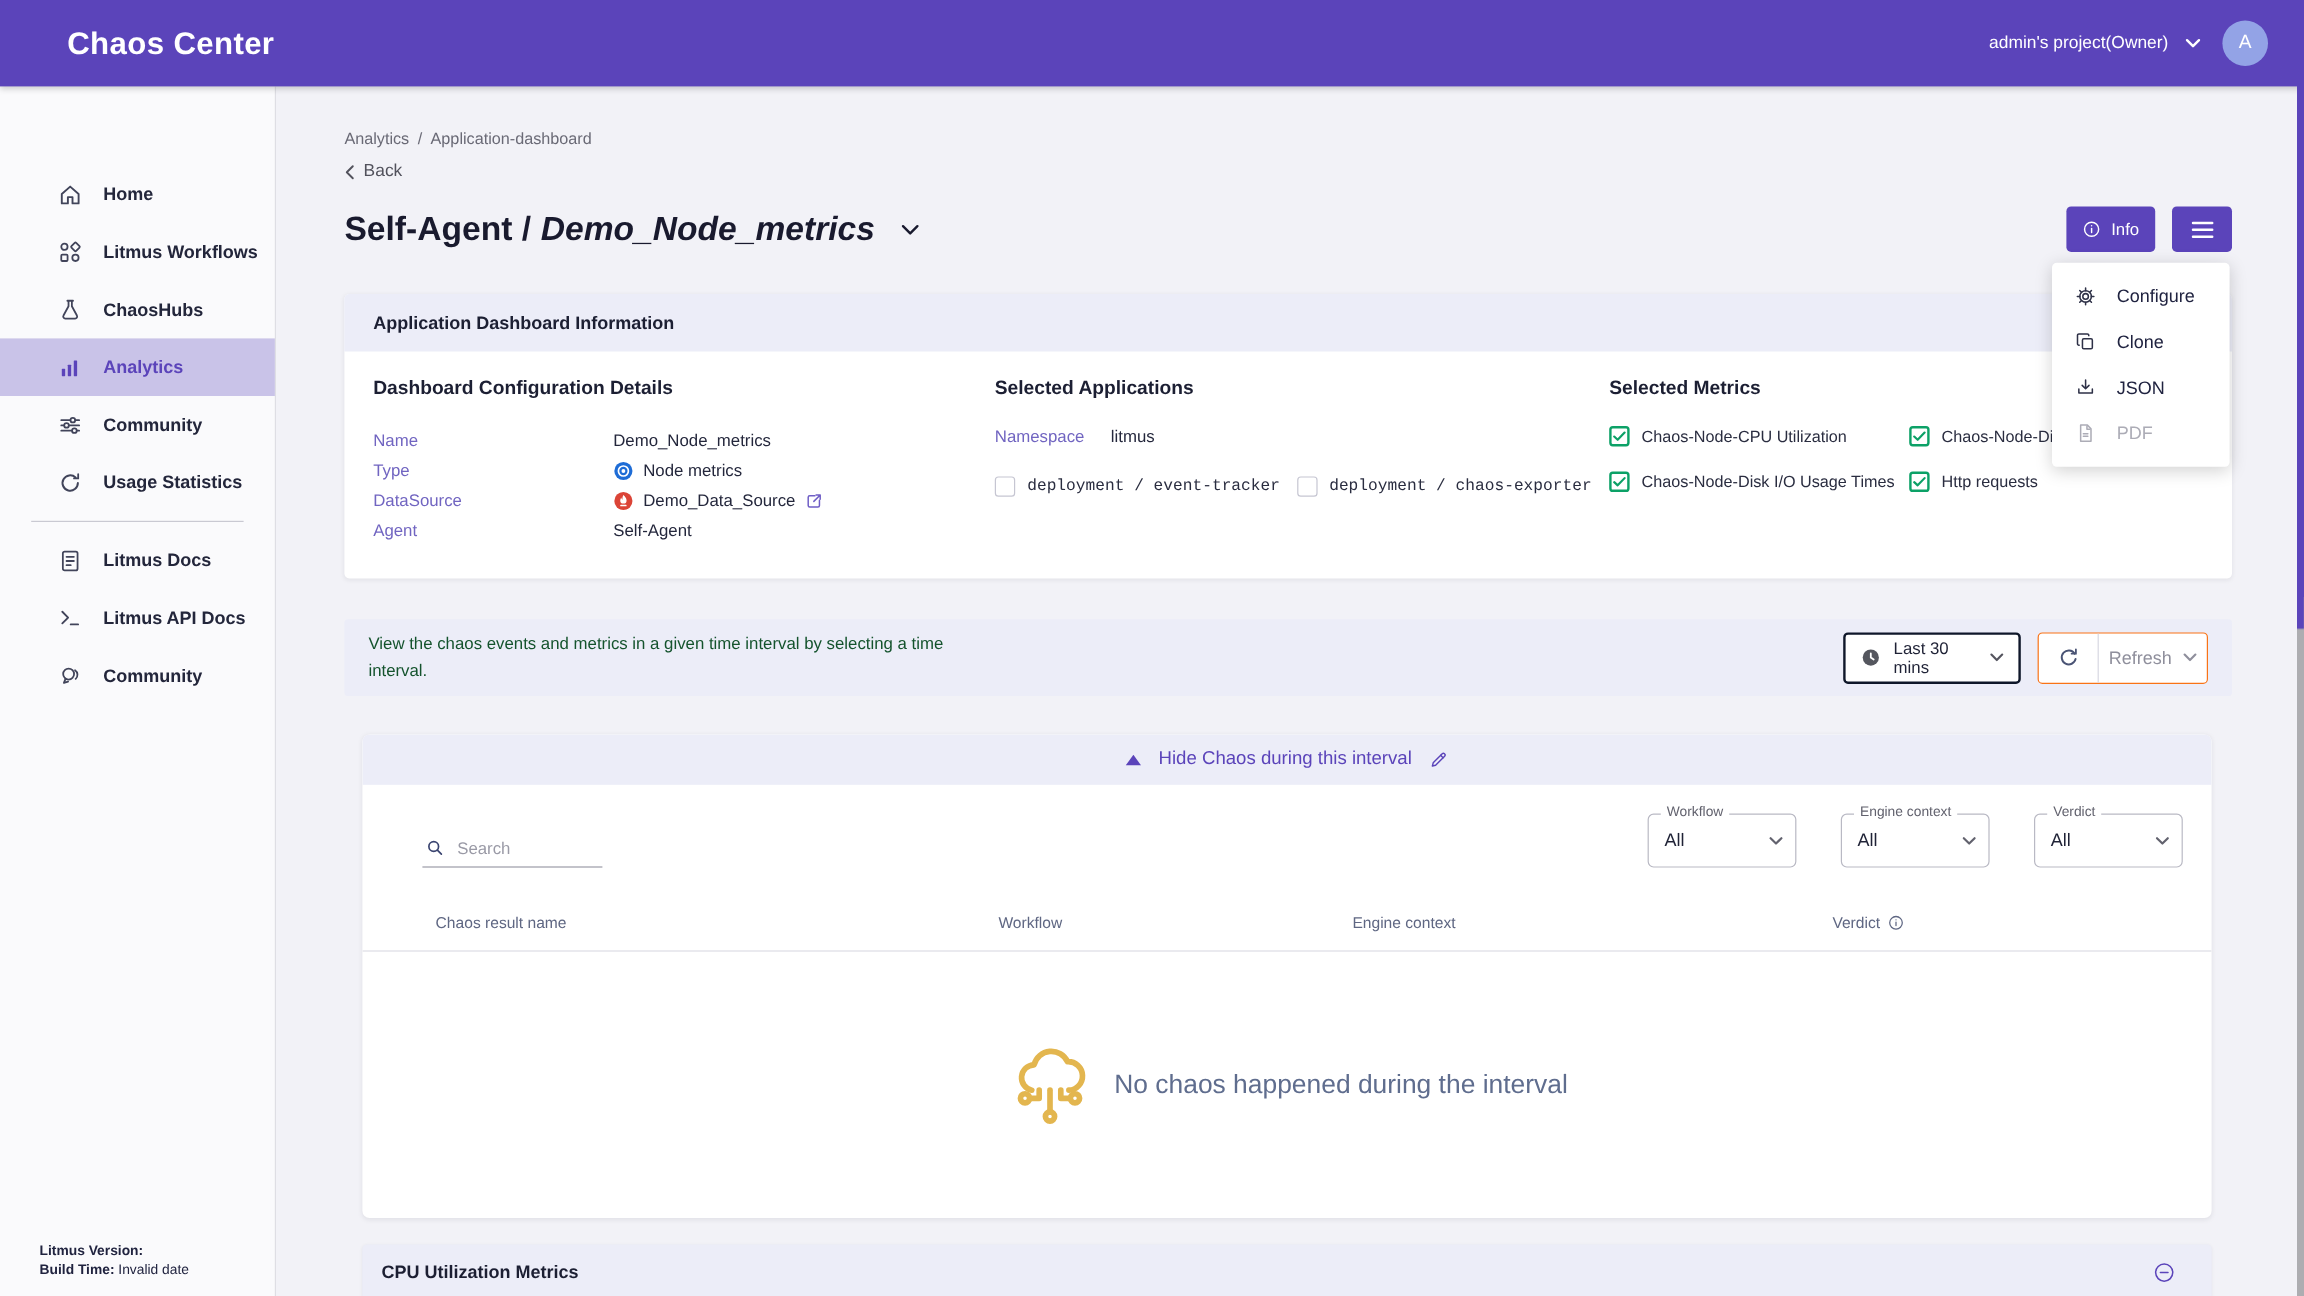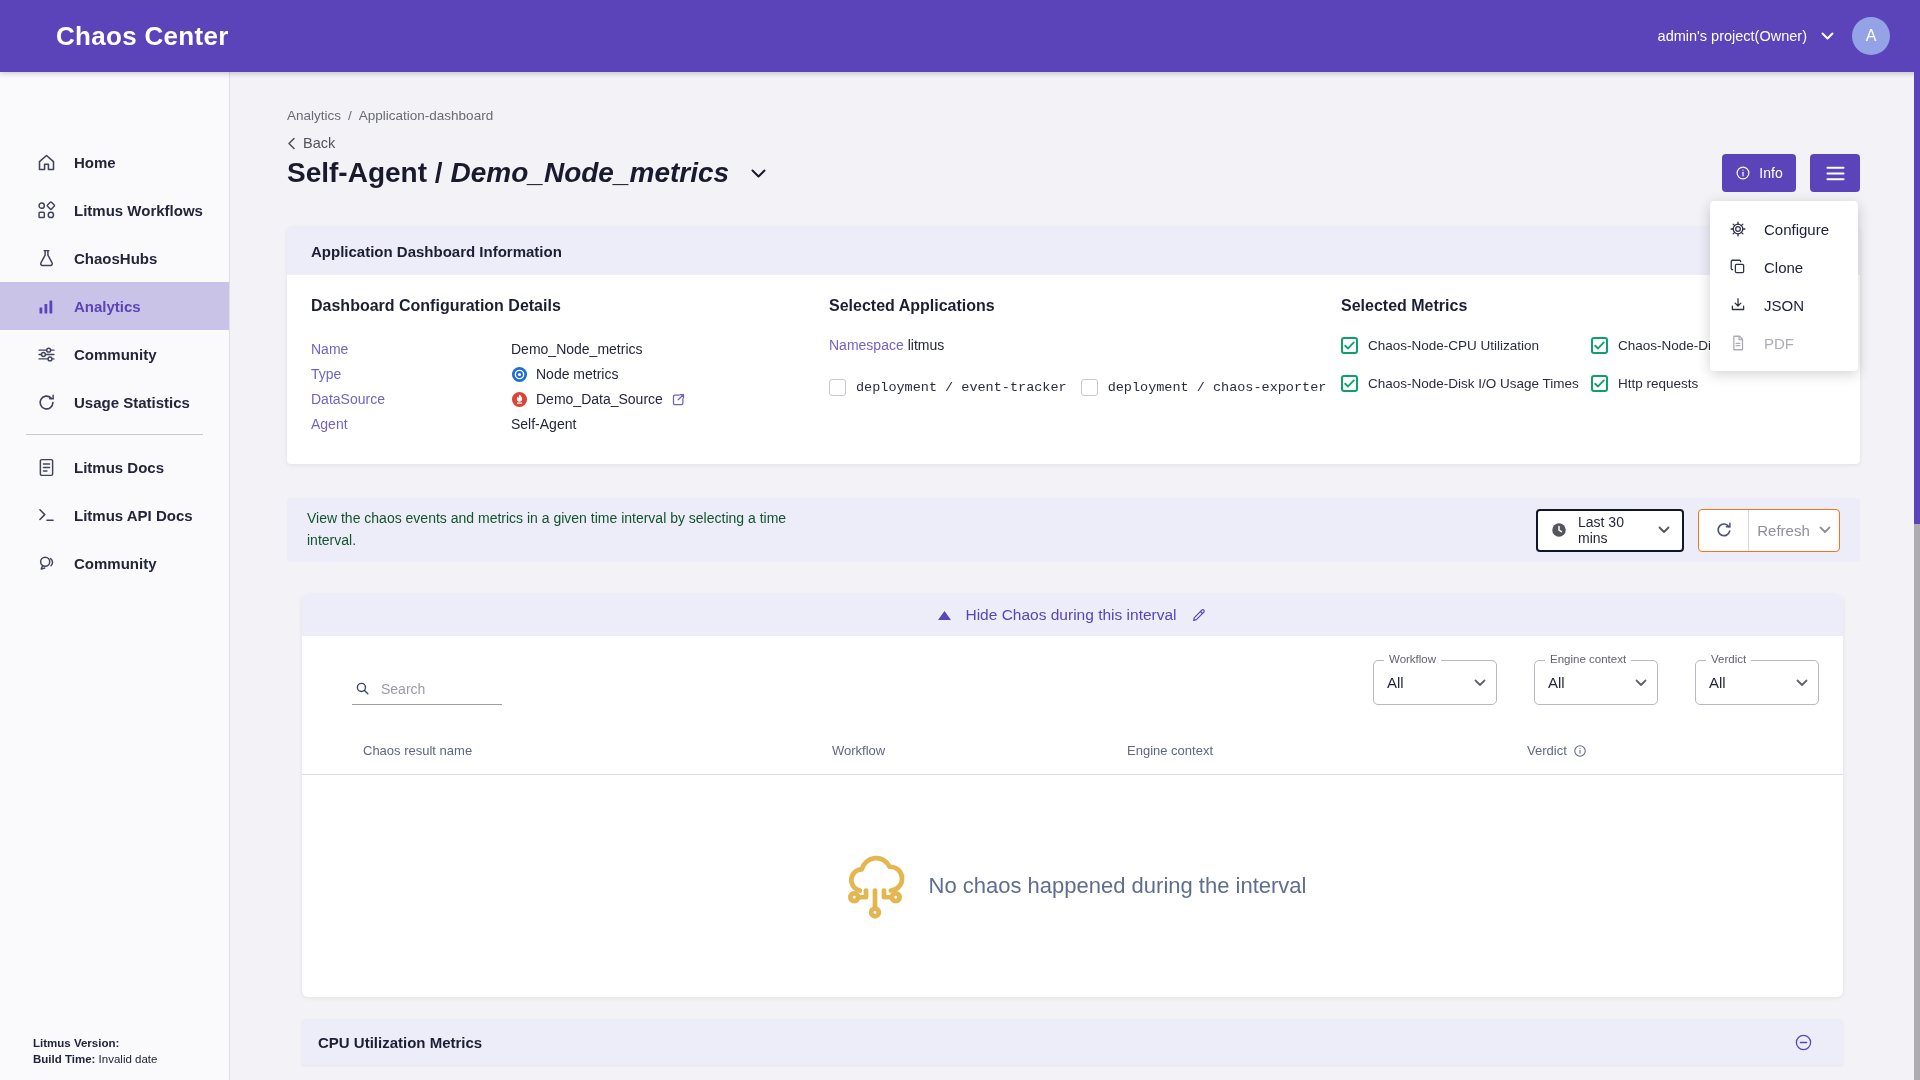--- a/index.html
+++ b/index.html
@@ -24,39 +24,39 @@
     width:38px; height:38px; border-radius:50%; background:#93A3E6; color:#fff;
     display:flex; align-items:center; justify-content:center; font-size:16px;
   }
 
   
   .sidebar {
     position:fixed; top:72px; left:0; bottom:0; width:230px;
     background:#FAFAFC; border-right:1px solid #DEDEE4; padding-top:66px; z-index:10;
   }
   .nav-item {
-    height:48px; display:flex; align-items:center; gap:17px; padding-left:36px;
+    height:48px; display:flex; align-items:center; gap:17px; padding-left:48px;
     font-size:15px; font-weight:600; color:#23263B; cursor:pointer;
   }
   .nav-item .icon { color:#41445A; width:21px; }
   .nav-item.active { background:rgba(91,68,186,.30); color:#5B44BA; }
   .nav-item.active .icon { color:#5B44BA; }
   .nav-divider { height:1px; background:#C9C9D2; margin:8px 26px; }
   .version-block { position:absolute; left:33px; bottom:12px; font-size:11.5px; color:#20233F; line-height:1.45; }
   .version-block b { font-weight:bold; }
 
   
   .content {
     margin-left:230px; padding:36px 60px 0 57px; height:1008px; margin-top:72px;
     position:relative;
   }
   .breadcrumb { font-size:13.5px; color:#6A6A76; display:flex; gap:7px; }
   .breadcrumb .crumb { cursor:pointer; }
   .back-row { margin-top:12px; display:flex; align-items:center; gap:7px; font-size:14.5px; color:#52525C; cursor:pointer; }
-  .title-row { display:flex; align-items:center; position:relative; height:44px; }
+  .title-row { margin-top:18px; display:flex; align-items:center; position:relative; height:44px; }
   .page-title { font-size:28px; font-weight:bold; color:#191A2E; display:flex; align-items:baseline; }
   .page-title .italic { font-style:italic; font-weight:600; margin-left:8px; }
   .title-caret { margin-left:22px; color:#191A2E; cursor:pointer; align-self:center; }
   .btn-purple {
     background:#5B44BA; color:#fff; border:none; border-radius:4px; height:38px;
     display:flex; align-items:center; justify-content:center; gap:8px;
     font-size:14px; font-family:inherit; cursor:pointer;
   }
   .info-btn { width:74px; margin-left:auto; }
   .burger-btn { width:50px; margin-left:14px; }
@@ -80,21 +80,21 @@
   .info-card { margin-top:32px; }
   .info-body { display:flex; padding:22px 28px 28px 24px; }
   .col-config { width:518px; }
   .col-apps   { width:512px; }
   .col-metrics{ flex:1; }
   .section-title { font-size:16px; font-weight:bold; color:#1C1F33; margin-bottom:22px; }
   .kv-row { display:flex; align-items:center; min-height:24px; font-size:14px; }
   .kv-row + .kv-row { margin-top:1px; }
   .kv-label { width:200px; color:#7165C1; }
   .kv-value { color:#24273C; display:flex; align-items:center; gap:8px; }
-  .ns-row { font-size:14px; display:flex; gap:4px; margin:8px 0 26px; }
+  .ns-row { font-size:14px; display:flex; gap:22px; margin:8px 0 26px; }
   .ns-label { color:#7165C1; }
   .ns-value { color:#24273C; }
   .check-row { display:flex; align-items:center; gap:10px; font-size:13.5px; color:#2A2D40; }
   .apps-checks { display:flex; gap:14px;font-family:Liberation Mono, monospace; }
   .metrics-grid { display:grid; grid-template-columns:250px 1fr; row-gap:21px; margin-top:6px; }
   .cbox {
     width:17px; height:17px; border:1.5px solid #C6C6D2; border-radius:3px; background:#fff; flex:none;
     display:flex; align-items:center; justify-content:center; cursor:pointer;
   }
   .cbox.checked { border:2px solid #0CA167; }

